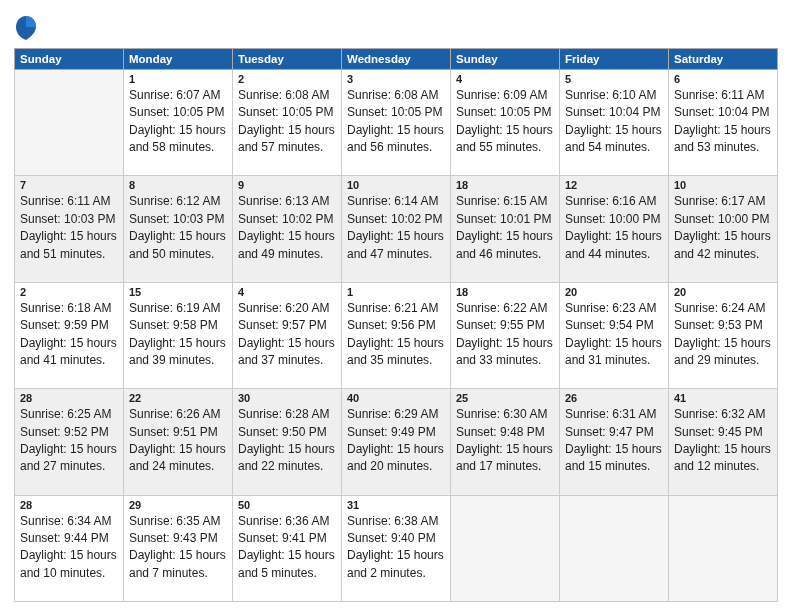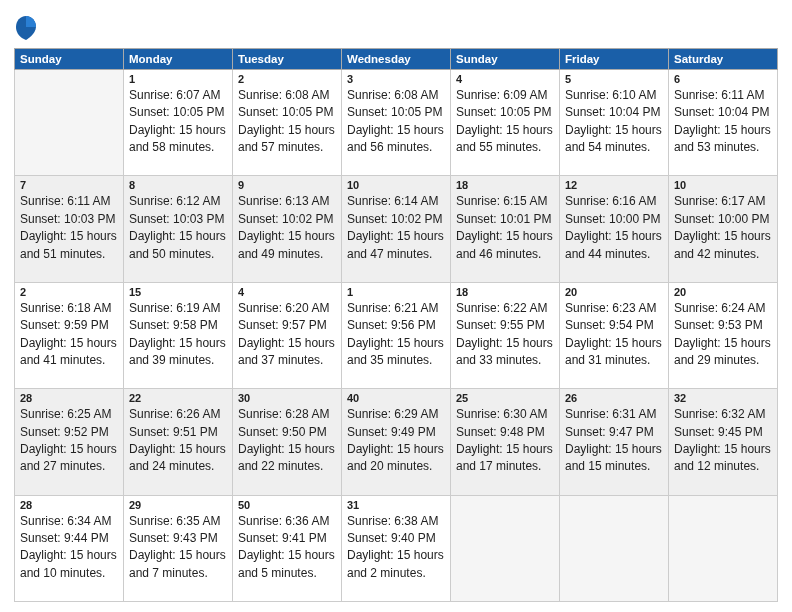--- a/index.html
+++ b/index.html
@@ -247,21 +247,21 @@
           </td>
           <td>
             <span class="day-num">25</span>
             <div class="day-info">Sunrise: 6:30 AM<br>Sunset: 9:48 PM<br>Daylight: 15 hours and 17 minutes.</div>
           </td>
           <td>
             <span class="day-num">26</span>
             <div class="day-info">Sunrise: 6:31 AM<br>Sunset: 9:47 PM<br>Daylight: 15 hours and 15 minutes.</div>
           </td>
           <td>
-            <span class="day-num">32</span>
+            <span class="day-num">41</span>
             <div class="day-info">Sunrise: 6:32 AM<br>Sunset: 9:45 PM<br>Daylight: 15 hours and 12 minutes.</div>
           </td>
         </tr>
         <tr>
           <td>
             <span class="day-num">28</span>
             <div class="day-info">Sunrise: 6:34 AM<br>Sunset: 9:44 PM<br>Daylight: 15 hours and 10 minutes.</div>
           </td>
           <td>
             <span class="day-num">29</span>

